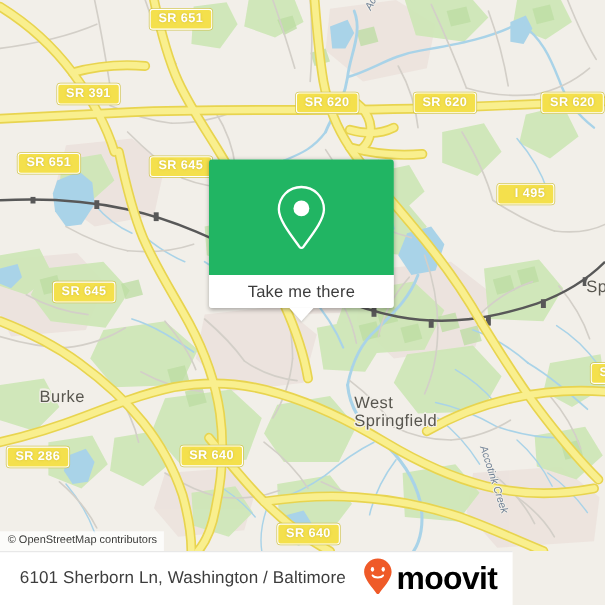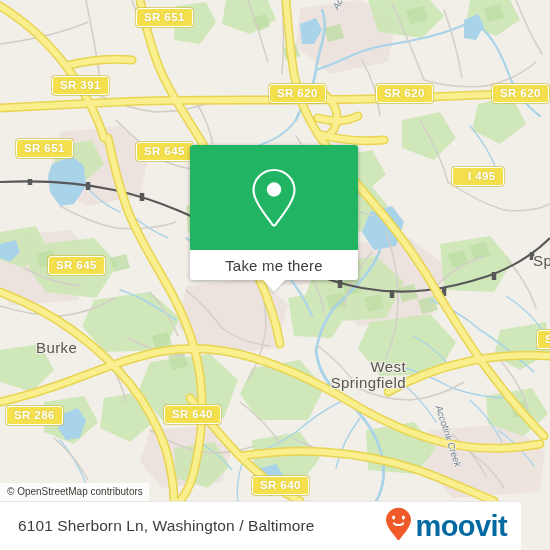--- a/index.html
+++ b/index.html
@@ -21,21 +21,21 @@
     position:absolute;
     color:#5b5b58;
     font-family:"Liberation Sans", sans-serif;
     letter-spacing:.4px;
     text-shadow:
       1.2px 0 0 #f2efe9, -1.2px 0 0 #f2efe9, 0 1.2px 0 #f2efe9, 0 -1.2px 0 #f2efe9,
       1px 1px 0 #f2efe9, -1px -1px 0 #f2efe9, 1px -1px 0 #f2efe9, -1px 1px 0 #f2efe9;
     white-space:nowrap;pointer-events:none;
   }
   .place-city{font-size:15px;color:#58564f;}
-  .place-city.two-line{line-height:16px;text-align:right;white-space:normal;}
+  .place-city.two-line{line-height:16px;text-align:left;white-space:normal;}
   .water-label{
     position:absolute;color:#6d7f94;font-size:9.5px;font-style:italic;
     font-family:"Liberation Sans", sans-serif;white-space:nowrap;pointer-events:none;
     text-shadow:
       1px 0 0 #f2efe9, -1px 0 0 #f2efe9, 0 1px 0 #f2efe9, 0 -1px 0 #f2efe9;
   }
 
   
   .shield{
     position:absolute;
@@ -95,38 +95,38 @@
     position:absolute;left:50%;top:135px;margin-left:-11px;
     width:0;height:0;
     border-left:11px solid transparent;
     border-right:11px solid transparent;
     border-top:12px solid #ffffff;
     filter:drop-shadow(0 1px 1px rgba(0,0,0,.18));
   }
 
   
   #bottom-bar{
-    position:absolute;left:0;bottom:0;width:521px;height:49px;
+    position:absolute;left:0;bottom:0;width:466px;height:49px;
     background:#ffffff;
     border-top:1px solid #e6e6e6;
     display:flex;align-items:center;
     box-sizing:border-box;
     padding:0 14px 0 18px;
     z-index:60;
   }
   #address{
     flex:1 1 auto;
     color:#3d3d3d;
     font-size:15.5px;
     letter-spacing:.1px;
     white-space:nowrap;overflow:hidden;text-overflow:ellipsis;
   }
   #brand{display:flex;align-items:center;gap:4px;flex:0 0 auto;}
   #brand-word{
-    color:#0369a1;
+    color:#000000;
     font-size:29px;
     font-weight:bold;
     letter-spacing:-.6px;
     line-height:29px;
   }
 </style>
 </head>
 <body>
 
 <div id="stage">
@@ -384,21 +384,21 @@
     <div class="shield" style="left:-8px;top:139px;">SR 651</div>
     <div class="shield" style="left:112px;top:142px;">SR 645</div>
     <div class="shield" style="left:428px;top:167px;padding-left:15px;">I 495</div>
     <div class="shield" style="left:24px;top:256px;">SR 645</div>
     <div class="shield" style="left:238px;top:258px;">SR 6</div>
     <div class="shield" style="left:513px;top:330px;">SR 644</div>
     <div class="shield" style="left:-18px;top:406px;">SR 286</div>
     <div class="shield" style="left:140px;top:405px;">SR 640</div>
     <div class="shield" style="left:228px;top:476px;">SR 640</div>
 
-    <div class="place-label place-city" style="left:36px;top:339px;">Burke</div>
+    <div class="place-label place-city" style="left:36px;top:352px;">Burke</div>
     <div class="place-label place-city two-line" style="left:322px;top:359px;width:84px;">West<br>Springfield</div>
     <div class="place-label place-city" style="left:533px;top:252px;">Sp</div>
 
     <div class="water-label" style="left:330px;top:6px;transform:rotate(-62deg);transform-origin:left top;">Accotink</div>
     <div class="water-label" style="left:444px;top:404px;transform:rotate(72deg);transform-origin:left top;">Accotink Creek</div>
 
     <div id="attribution">© OpenStreetMap contributors</div>
   </div>
 
   <div id="info-card">

